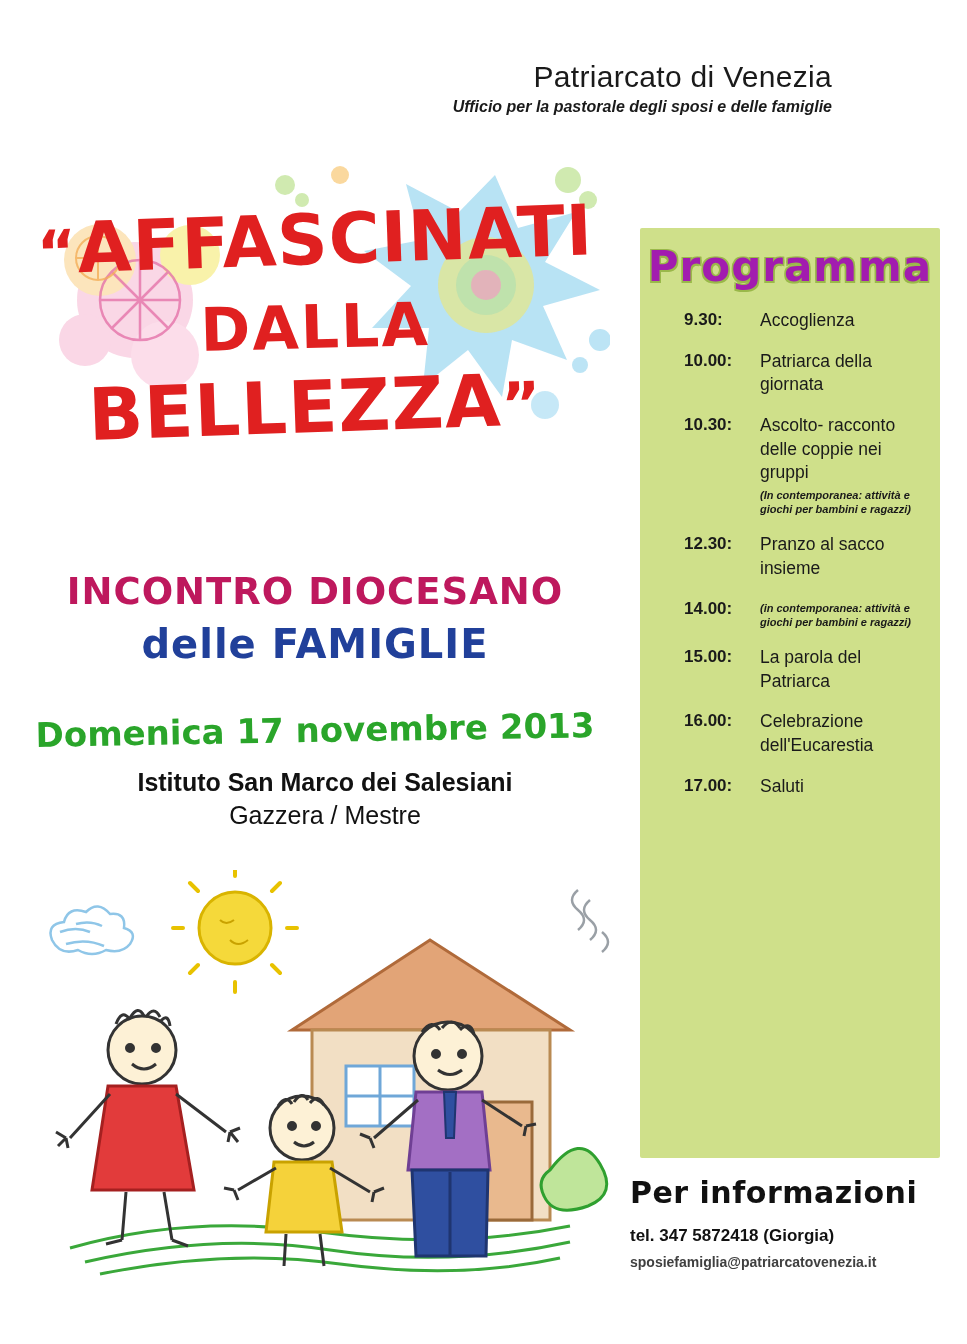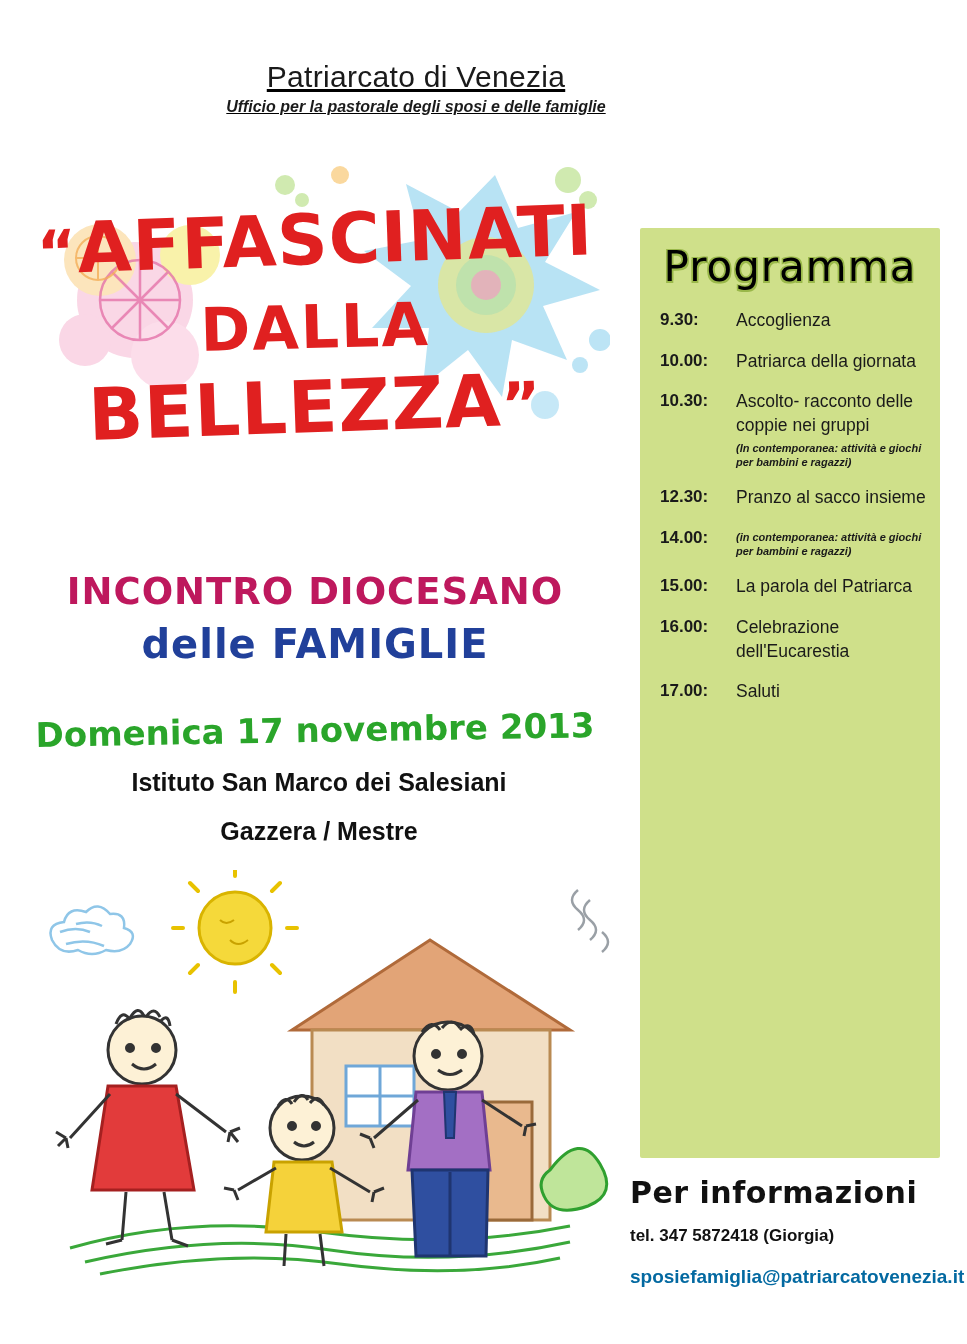--- a/index.html
+++ b/index.html
@@ -14,22 +14,21 @@
     font-family: "Liberation Sans", sans-serif;
     overflow: hidden;
   }
 
   
   .header {
     position: absolute;
     top: 60px;
     left: 0;
     width: 832px;
-    text-align: center;
-    text-decoration: underline;
+    text-align: right;
   }
   .header-title {
     font-size: 30px;
     color: #1a1a1a;
     letter-spacing: 0.3px;
   }
   .header-sub {
     font-size: 16px;
     font-style: italic;
     font-weight: bold;
@@ -129,33 +128,33 @@
     text-align: center;
     font-family: "DejaVu Sans", sans-serif;
     font-weight: bold;
     font-size: 34px;
     color: #2aa52a;
     transform: rotate(-1deg);
   }
   .venue-block {
     position: absolute;
     top: 618px;
-    left: 4px;
+    left: 10px;
     width: 630px;
     text-align: center;
     color: #111;
   }
   .venue1 {
     font-size: 25px;
     font-weight: bold;
   }
   .venue2 {
     font-size: 25px;
-    font-weight: bold;
-    margin-top: 20px;
+    font-weight: normal;
+    margin-top: 4px;
   }
 
   
   .drawing {
     position: absolute;
     top: 720px;
     left: 30px;
     width: 590px;
     height: 420px;
   }
@@ -166,32 +165,33 @@
     top: 228px;
     left: 640px;
     width: 300px;
     height: 930px;
     background: #cfe08a;
     border-radius: 2px;
   }
   .programma-title {
     text-align: center;
     font-family: "DejaVu Sans", sans-serif;
-    font-weight: normal;
+    font-weight: bold;
     font-size: 42px;
-    color: #000000;
+    color: #a21caf;
     letter-spacing: 1px;
     padding-top: 14px;
     text-shadow:
       -1.5px -1.5px 0 #9ab84a, 1.5px -1.5px 0 #9ab84a,
       -1.5px 1.5px 0 #9ab84a, 1.5px 1.5px 0 #9ab84a;
   }
   .prog-list {
     margin-top: 18px;
-    padding: 0 14px 0 20px;
+    padding: 0 14px 0 4px;
+    margin-left: 40px;
   }
   .prog-row {
     display: flex;
     margin-bottom: 17px;
   }
   .prog-time {
     width: 76px;
     flex: 0 0 76px;
     font-size: 17px;
     font-weight: bold;
@@ -228,24 +228,24 @@
     color: #111;
     letter-spacing: 0.5px;
   }
   .info-tel {
     font-size: 17px;
     font-weight: bold;
     color: #111;
     margin-top: 16px;
   }
   .info-mail {
-    font-size: 19px;
-    font-weight: bold;
-    color: #0369a1;
-    margin-top: 20px;
+    font-size: 14px;
+    font-weight: bold;
+    color: #404040;
+    margin-top: 8px;
   }
 </style>
 </head>
 <body>
 
 <div class="header">
   <div class="header-title">Patriarcato di Venezia</div>
   <div class="header-sub">Ufficio per la pastorale degli sposi e delle famiglie</div>
 </div>
 

